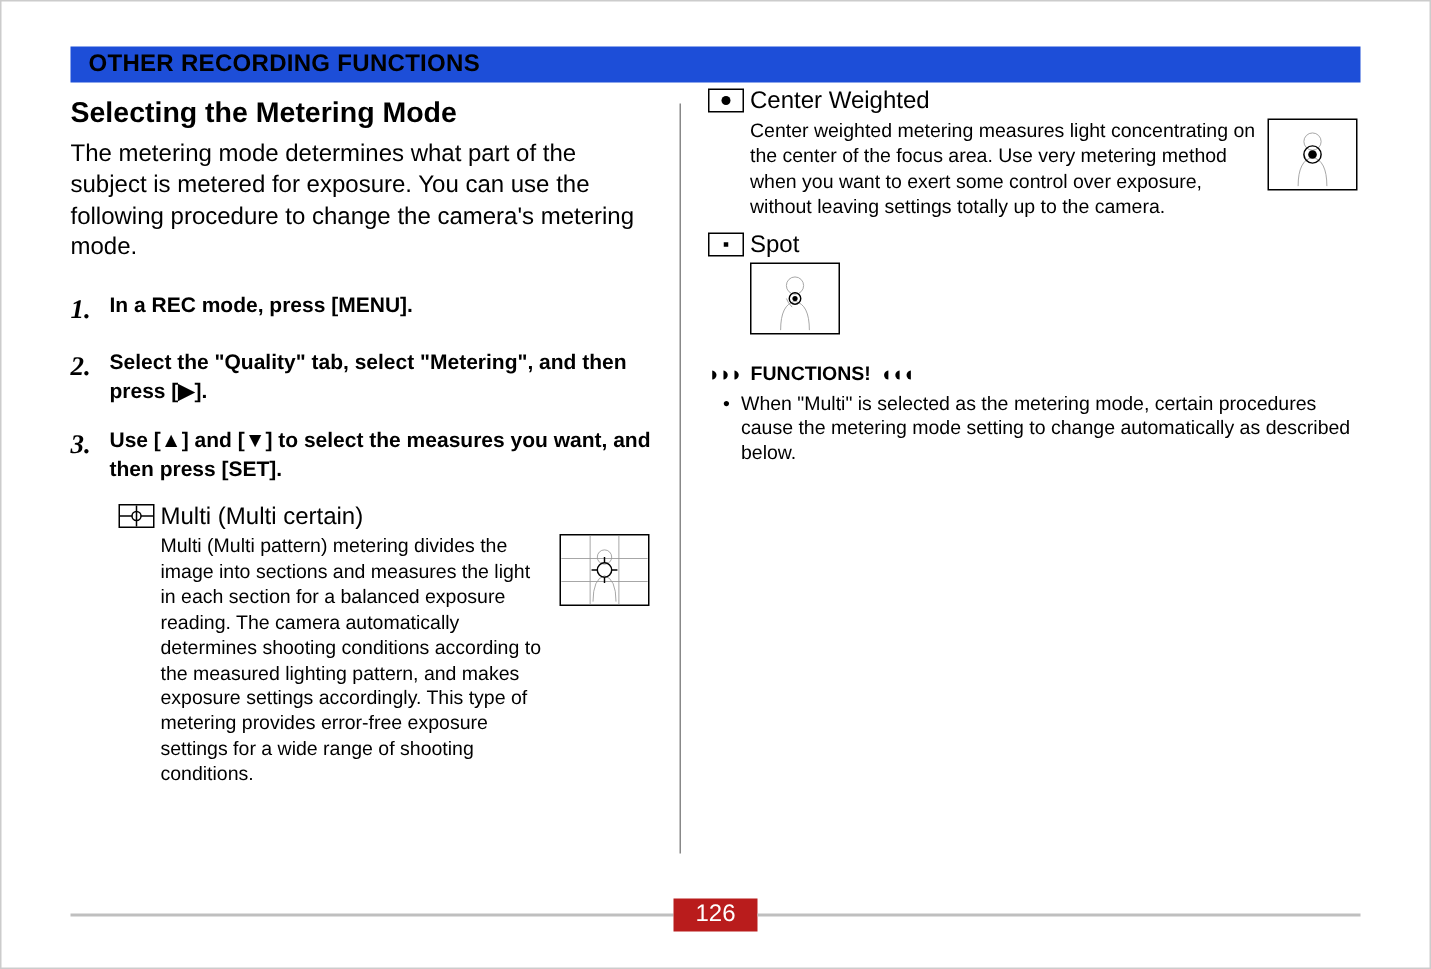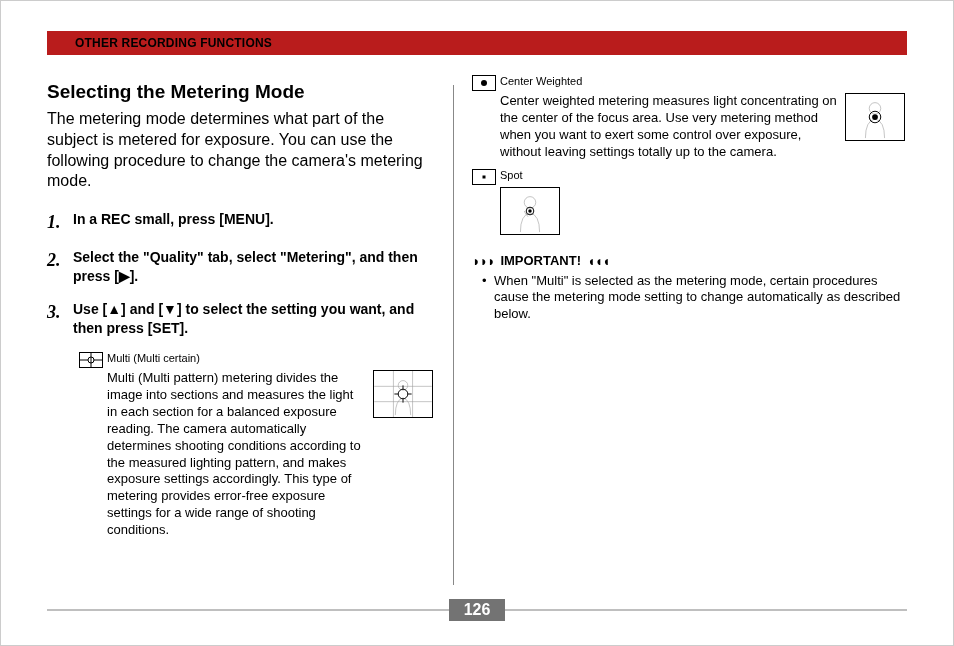--- a/index.html
+++ b/index.html
@@ -14,31 +14,31 @@
     background: #fff;
     box-sizing: border-box;
     position: relative;
     border: 1px solid #ccc;
   }
   .inner {
     box-sizing: border-box;
     padding: 30px 46px 0 46px;
   }
   .header-bar {
-    background: #b91c1c;
+    background: #1d4ed8;
     height: 24px;
     line-height: 24px;
     font-weight: bold;
-    font-size: 12px;
-    padding-left: 28px;
+    font-size: 16px;
+    padding-left: 12px;
     letter-spacing: 0.2px;
   }
   .columns {
     display: flex;
-    margin-top: 20px;
+    margin-top: 4px;
   }
   .col-left {
     width: 406px;
     padding-right: 18px;
     box-sizing: border-box;
     position: relative;
   }
   .divider {
     width: 1px;
     background: #888;
@@ -150,21 +150,21 @@
     flex-shrink: 0;
   }
   .mode-content {
     flex: 1;
   }
   .mode-title-row {
     display: flex;
     align-items: flex-start;
   }
   .mode-title {
-    font-size: 11px;
+    font-size: 16px;
   }
   .mode-body {
     display: flex;
     padding-left: 28px;
     margin-top: 2px;
   }
   .mode-desc {
     flex: 1;
     font-size: 13px;
     line-height: 1.3;
@@ -224,23 +224,23 @@
     align-items: stretch;
   }
   .pn-gray {
     flex: 1;
     height: 2px;
     background: #bfbfbf;
     margin-top: 10px;
   }
   .pn-box {
     width: 56px;
-    background: #737373;
+    background: #b91c1c;
     color: #fff;
-    font-weight: bold;
+    font-weight: normal;
     font-size: 16px;
     text-align: center;
     line-height: 22px;
   }
   .glyph {
     display: inline-block;
     vertical-align: baseline;
   }
 </style>
 </head>
@@ -251,27 +251,27 @@
     <div class="header-bar">OTHER RECORDING FUNCTIONS</div>
 
     <div class="columns">
 
       <div class="col-left">
         <h1 class="section-title">Selecting the Metering Mode</h1>
         <p class="intro">The metering mode determines what part of the subject is metered for exposure. You can use the following procedure to change the camera's metering mode.</p>
 
         <ol class="steps">
           <li>
-              <span>In a REC small, press [MENU].</span>
+              <span>In a REC mode, press [MENU].</span>
             </li>
           <li>
               <span>Select the "Quality" tab, select "Metering", and then press [▶].</span>
             </li>
           <li>
-              <span>Use [▲] and [▼] to select the setting you want, and then press [SET].</span>
+              <span>Use [▲] and [▼] to select the measures you want, and then press [SET].</span>
             </li>
         </ol>
 
         <div class="mode-block">
           <div class="mode-indent"></div>
           <div class="mode-content">
             <div class="mode-title-row">
               <span class="icon-box multi">
                   <span class="dot"></span>
                 </span>
@@ -349,21 +349,21 @@
                     <circle cx="30" cy="24" r="1.8" fill="#000"></circle>
                   </svg>
                 </div>
               </div>
             </div>
           </div>
         </div>
 
         <div class="important-row">
           <span class="arrows glyph">◗◗◗</span>
-          <span class="text">IMPORTANT!</span>
+          <span class="text">FUNCTIONS!</span>
           <span class="arrows glyph">◖◖◖</span>
         </div>
         <ul class="bullets">
           <li>
               <span>When "Multi" is selected as the metering mode, certain procedures cause the metering mode setting to change automatically as described below.</span>
             </li>
         </ul>
       </div>
     </div>
   </div>

